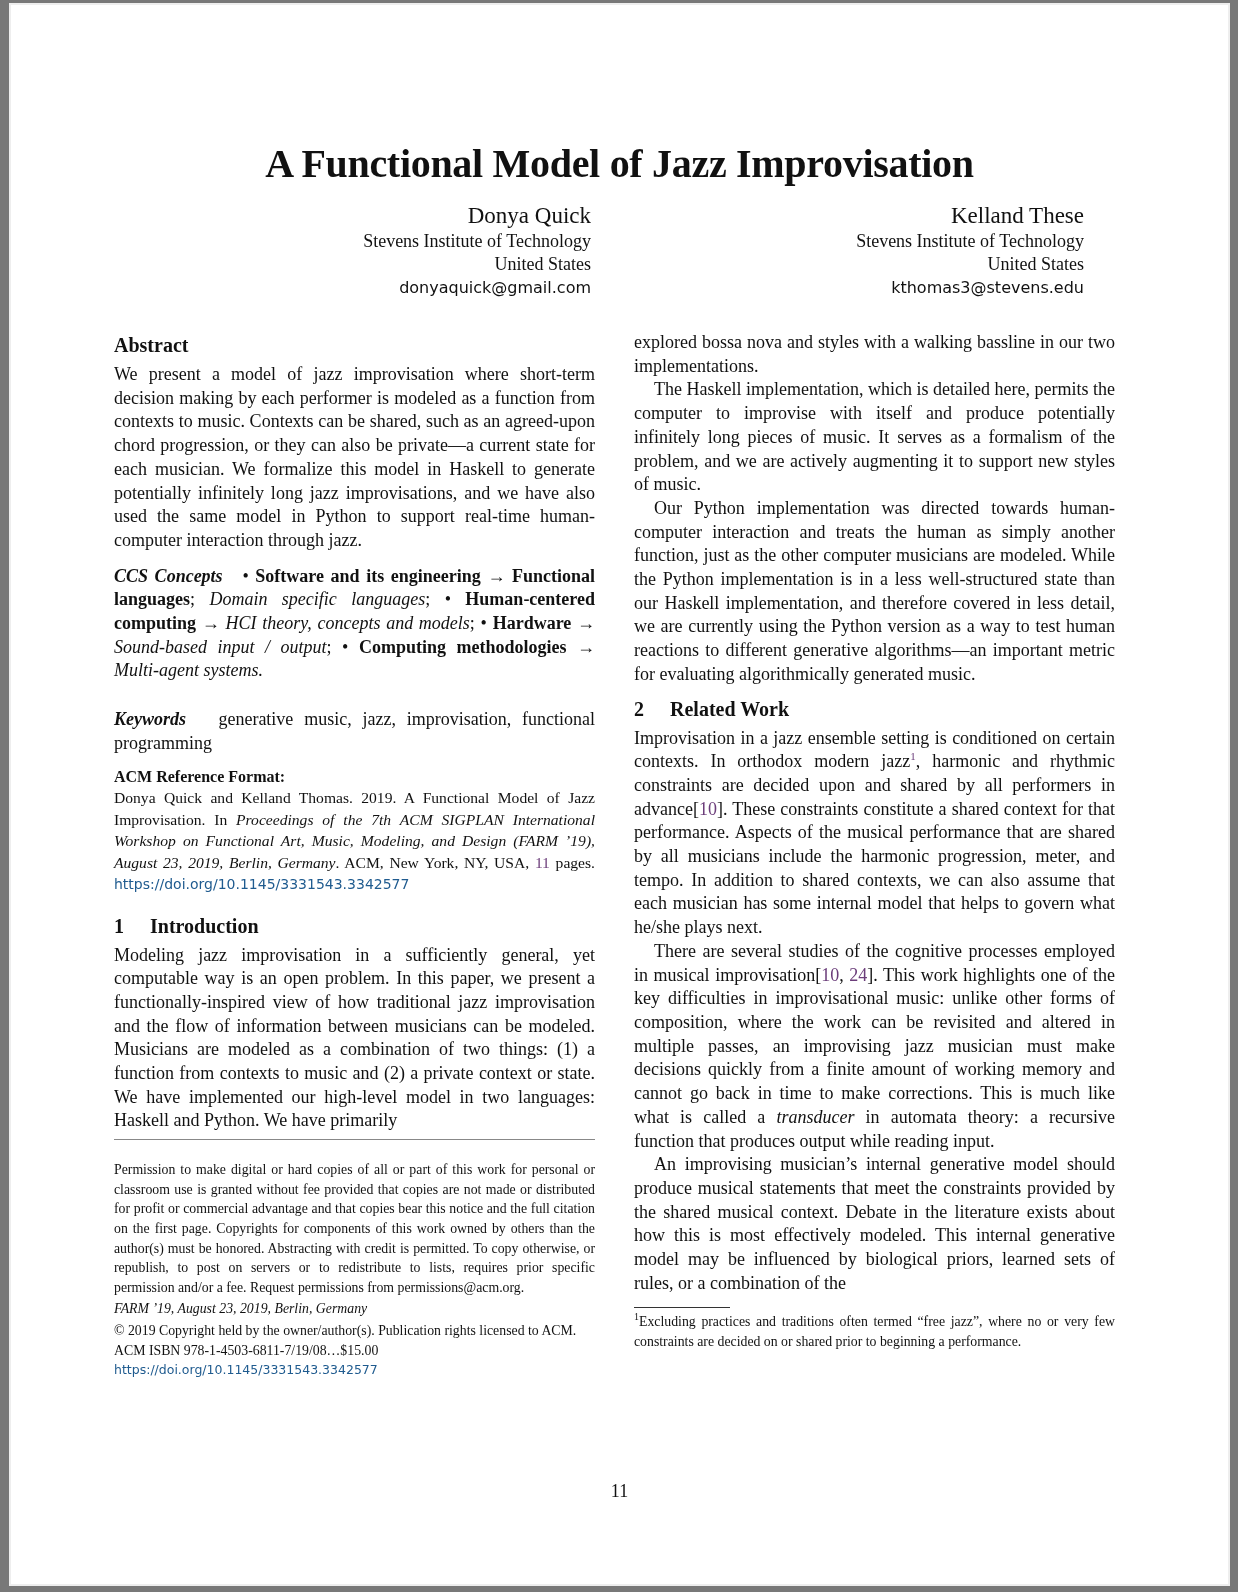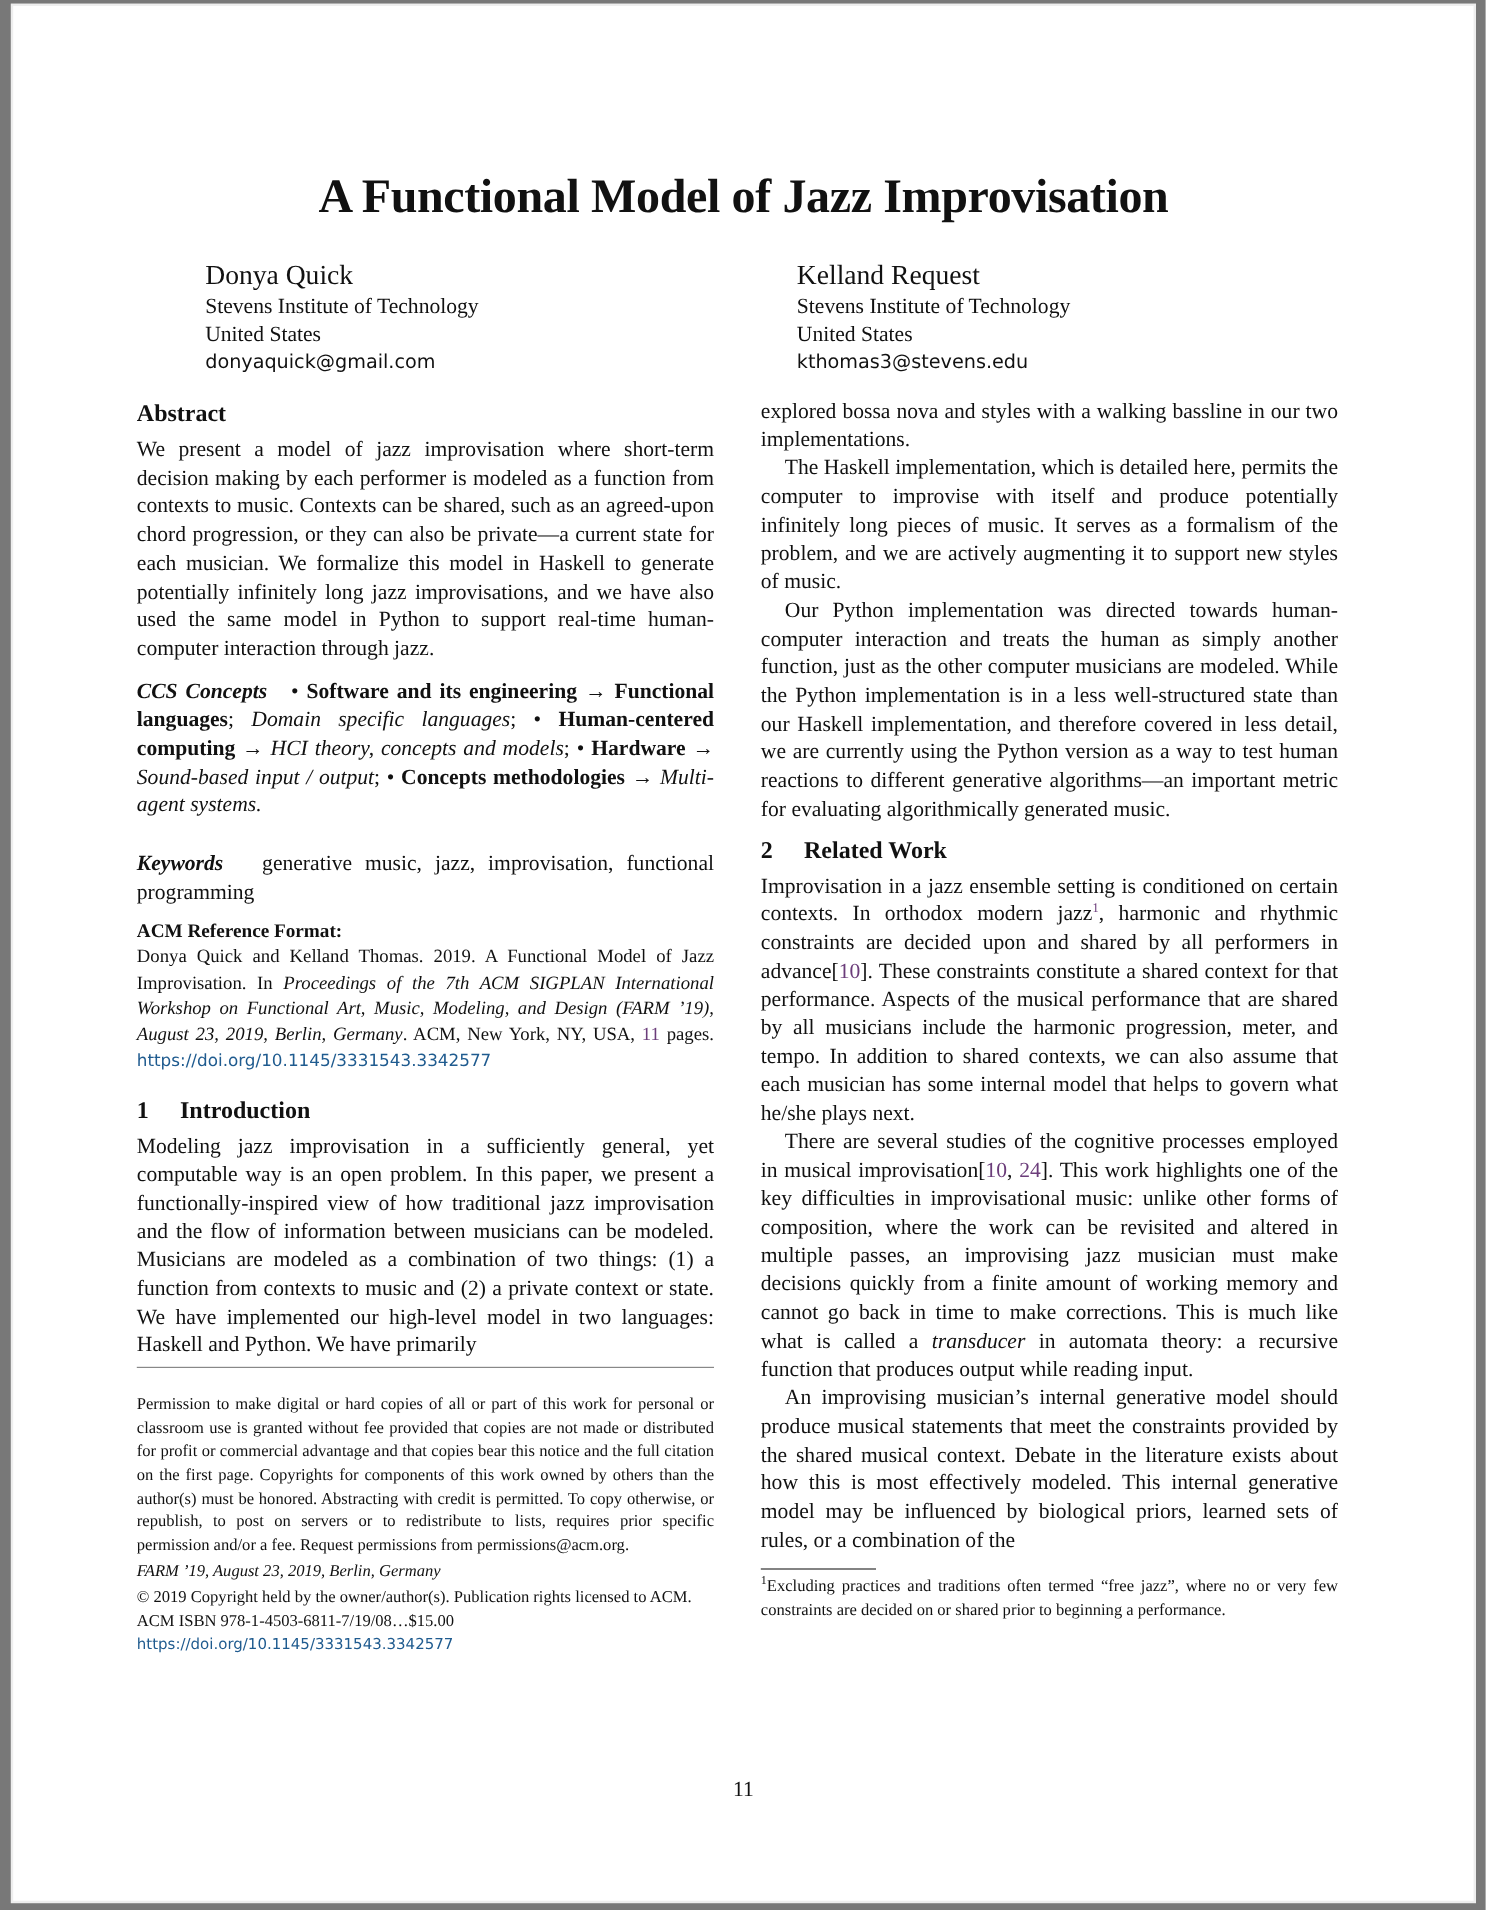--- a/index.html
+++ b/index.html
@@ -21,23 +21,23 @@
   .title {
     position: absolute;
     left: 0; right: 0; top: 137px;
     text-align: center;
     font-size: 40px;
     font-weight: bold;
     letter-spacing: -0.3px;
   }
   .author {
     position: absolute;
-    top: 213px;
+    top: 199px;
     width: 420px;
-    text-align: left;
+    text-align: right;
     line-height: 23px;
   }
   .author .name { font-size: 23px; line-height: 28px; }
   .author .line { font-size: 18px; }
   .author .email { font-family: "DejaVu Sans", sans-serif; font-size: 16px; line-height: 24px; }
   .author.a1 { left: 162px; }
   .author.a2 { left: 655px; }
 
   .col {
     position: absolute;
@@ -100,21 +100,21 @@
   <div class="title">A Functional Model of Jazz Improvisation</div>
 
   <div class="author a1">
     <div class="name">Donya Quick</div>
     <div class="line">Stevens Institute of Technology</div>
     <div class="line">United States</div>
     <div class="email">donyaquick@gmail.com</div>
   </div>
 
   <div class="author a2">
-    <div class="name">Kelland Request</div>
+    <div class="name">Kelland These</div>
     <div class="line">Stevens Institute of Technology</div>
     <div class="line">United States</div>
     <div class="email">kthomas3@stevens.edu</div>
   </div>
 
   <div class="col left">
     <h2>Abstract</h2>
     <p>We present a model of jazz improvisation where short-term decision making by each performer is modeled as a function from contexts to music. Contexts can be shared, such as an agreed-upon chord progression, or they can also be private—a current state for each musician. We formalize this model in Haskell to generate potentially infinitely long jazz improvisations, and we have also used the same model in Python to support real-time human-computer interaction through jazz.</p>
 
     <p class="ccs">
@@ -126,21 +126,21 @@
       <i>Domain specific languages</i><span>;</span>
       <span>•</span>
       <b>Human-centered computing</b>
       <span>→</span>
       <i>HCI theory, concepts and models</i><span>;</span>
       <span>•</span>
       <b>Hardware</b>
       <span>→</span>
       <i>Sound-based input / output</i><span>;</span>
       <span>•</span>
-      <b>Concepts methodologies</b>
+      <b>Computing methodologies</b>
       <span>→</span>
       <i>Multi-agent systems.</i>
     </p>
 
     <p class="kw">
       <i><b>Keywords</b></i>&nbsp;&nbsp;
       <span>generative music, jazz, improvisation, functional programming</span>
     </p>
 
     <div class="acmref">

